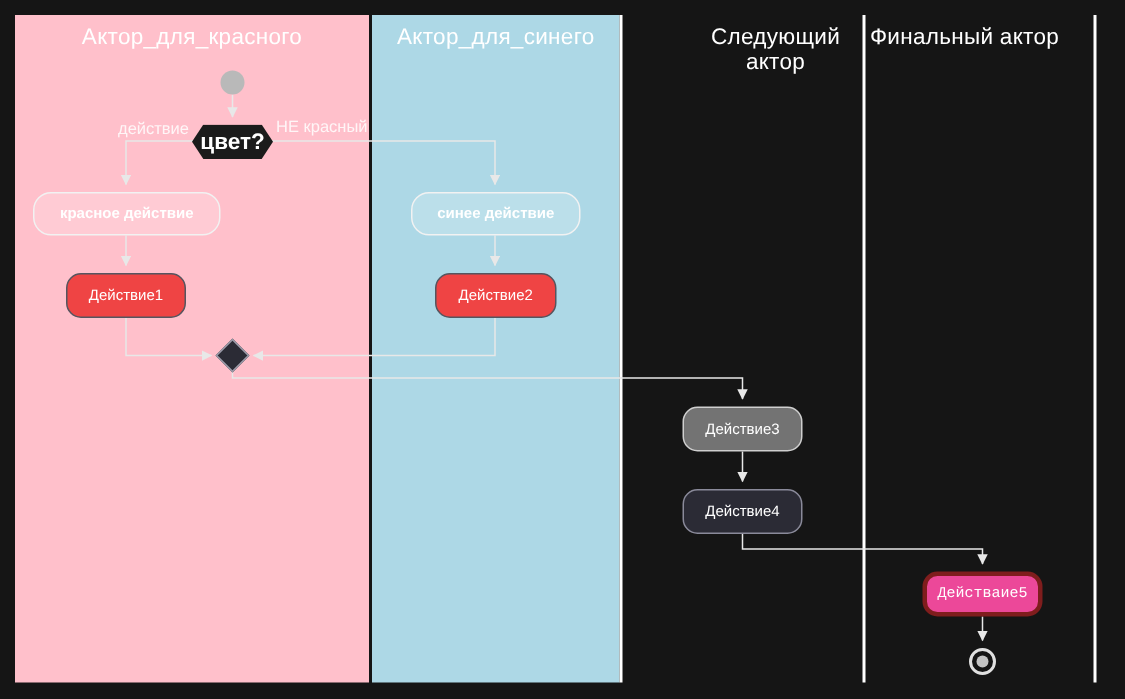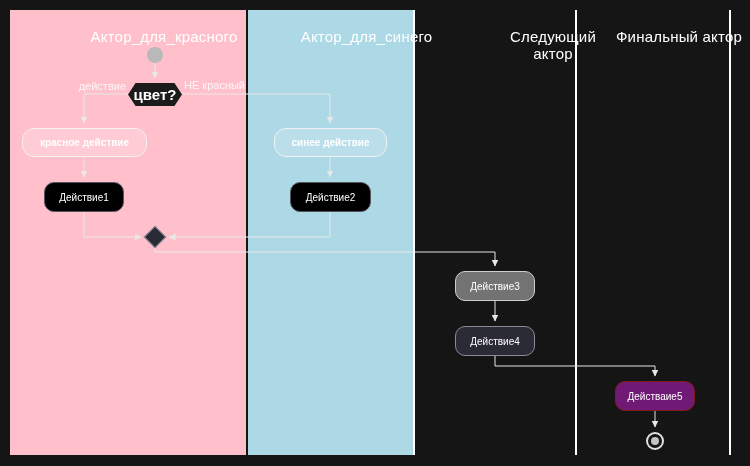--- a/index.html
+++ b/index.html
@@ -6,32 +6,32 @@
   html,body { background:#151515; }
   body { font-family:"Liberation Sans", sans-serif; }
   #canvas { position:relative; width:750px; height:466px; background:#151515; overflow:hidden; }
 
   .lane { position:absolute; top:10px; height:445px; }
   .lane-red  { left:10px;  width:236px; background:#ffc0cb; }
   .lane-blue { left:248px; width:165px; background:#add8e6; }
 
   .sep { position:absolute; top:10px; width:2px; height:445px; background:#ffffff; }
 
-  .lane-title { position:absolute; top:28px; text-align:center; color:#ffffff;
-                font-size:15px; letter-spacing:0.2px;margin-left:36px; }
+  .lane-title { position:absolute; top:16px; text-align:center; color:#ffffff;
+                font-size:15px; letter-spacing:0.2px; }
 
   .node { position:absolute; display:flex; align-items:center; justify-content:center;
           color:#ffffff; font-size:10px; border-radius:10px; text-align:center; }
 
   .outlined { background:rgba(255,255,255,0.18); border:1px solid #f2f2f2;
               font-weight:bold; border-radius:12px; }
-  .darknode { background:#000000; border:1px solid #55555f; }
+  .darknode { background:#ef4444; border:1px solid #55555f; }
   .darknode2{ background:#2b2b35; border:1px solid #8a8a9a; }
   .graynode { background:#737373; border:1px solid #cfcfcf; }
-  .greennode{ background:#701a75; border:1px solid #7f1d1d; }
+  .greennode{ background:#ec4899; border:3px solid #7f1d1d;font-family:Liberation Mono, monospace; }
 
   .start-dot { position:absolute; left:147px; top:47px; width:16px; height:16px;
                border-radius:50%; background:#b9b9b9; }
 
   .hexagon { position:absolute; left:128px; top:83px; width:54px; height:23px;
              background:#1b1b1b; color:#ffffff; font-size:15px; font-weight:bold;
              display:flex; align-items:center; justify-content:center;
              clip-path:polygon(14% 0, 86% 0, 100% 50%, 86% 100%, 14% 100%, 0 50%); }
 
   .edge-label { position:absolute; color:rgba(255,255,255,0.85); font-size:11px; }

